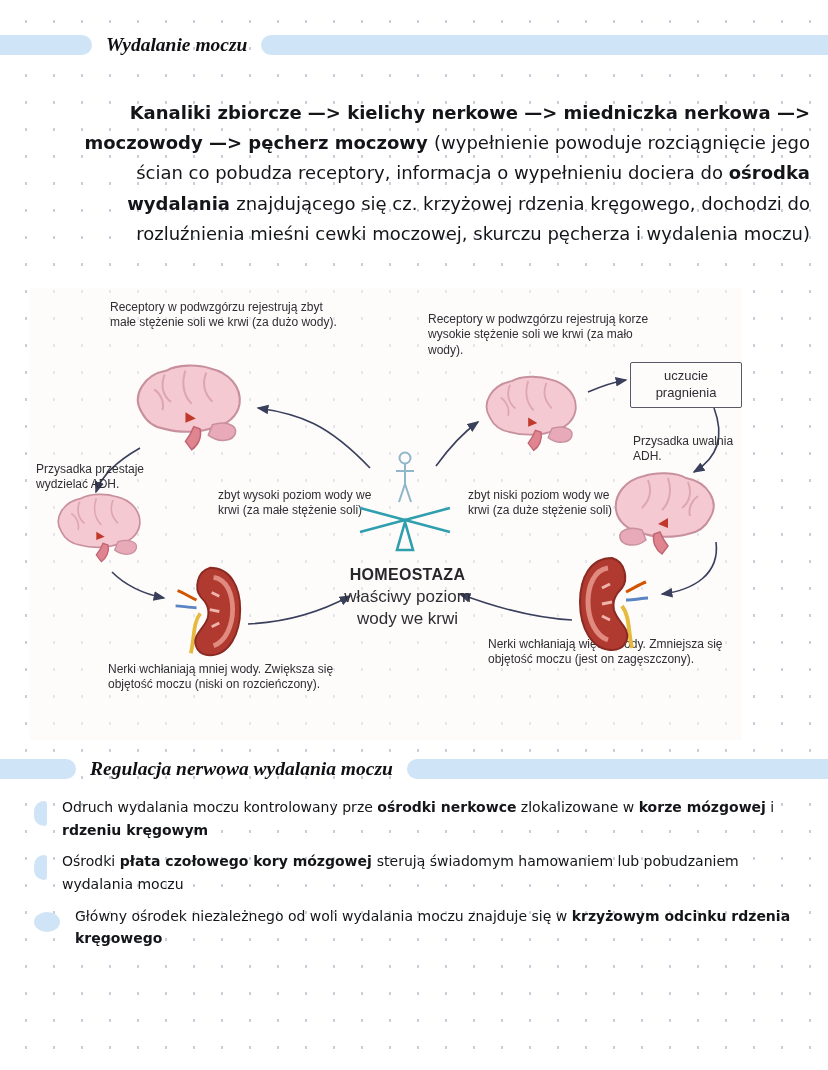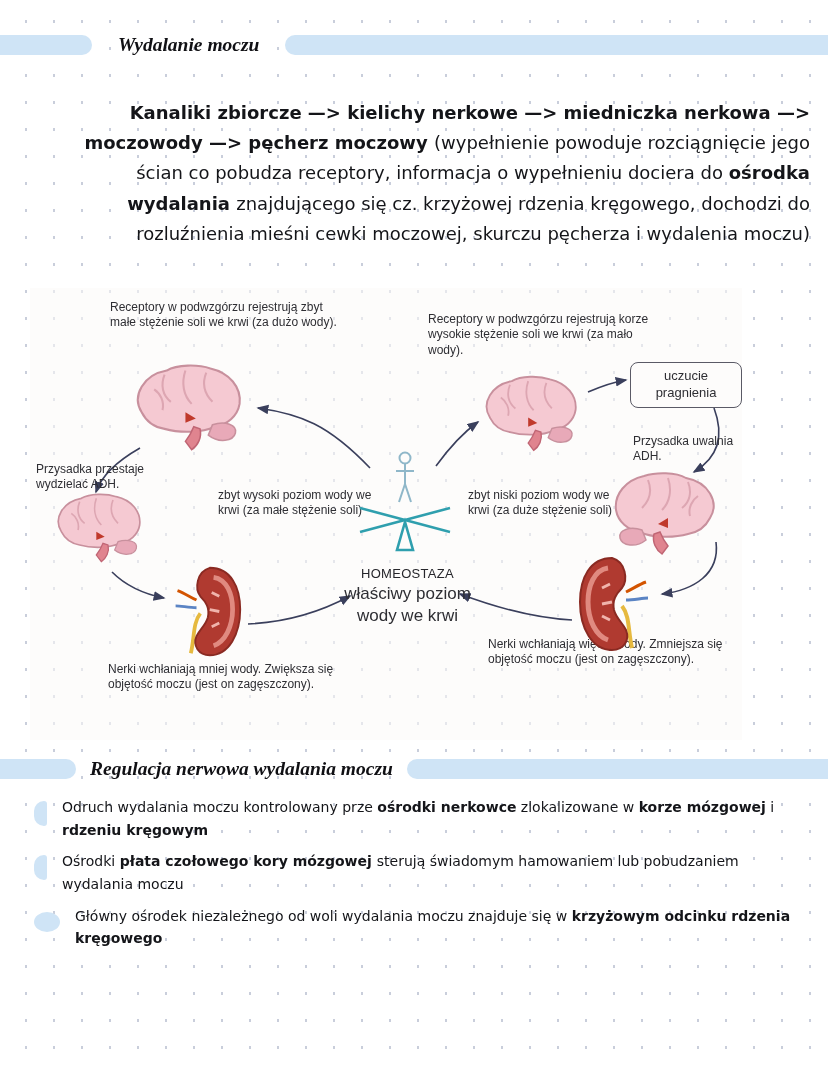--- a/index.html
+++ b/index.html
@@ -32,24 +32,24 @@
   }
   .b{font-weight:700;}
   
   .diagram{position:absolute;left:0;top:288px;width:828px;height:452px;}
   .scanbg{position:absolute;left:30px;top:0;width:712px;height:452px;background:rgba(251,249,247,0.55);}
   .dlabel{
     position:absolute;font-size:12px;line-height:1.28;color:#2e2e33;
   }
   .thirst-box{
     position:absolute;border:1.3px solid #5a5a66;background:#fdfcfb;
-    border-radius:8px;padding:5px 7px;text-align:center;font-size:13px;color:#2e2e33;line-height:1.3;
+    border-radius:2px;padding:5px 7px;text-align:center;font-size:13px;color:#2e2e33;line-height:1.3;
   }
   .homeo{position:absolute;text-align:center;}
-  .homeo .t{font-weight:400;font-size:13px;color:#26262b;letter-spacing:.3px;}
+  .homeo .t{font-weight:700;font-size:16px;color:#26262b;letter-spacing:.3px;}
   .homeo .s{font-size:17px;line-height:1.3;color:#2e2e33;margin-top:2px;}
   .ill{position:absolute;}
   .mirror{transform:scaleX(-1);}
   .arrows{position:absolute;left:0;top:0;}
   
   .bullets{position:absolute;left:34px;top:796px;width:762px;}
   .bullet{display:flex;align-items:flex-start;gap:15px;margin-bottom:9px;}
   .btext{
     font-family:"DejaVu Sans", sans-serif;
     font-size:14px;line-height:1.62;color:#141519;flex:1;
@@ -76,21 +76,21 @@
         <path d="M34,52 C26,62 28,78 24,94" stroke="#e6b93f" stroke-width="4" fill="none"></path>
         <path d="M30,38 C22,34 16,30 10,28" stroke="#d35400" stroke-width="3" fill="none"></path>
         <path d="M30,46 C22,46 14,44 8,44" stroke="#5b84c4" stroke-width="3" fill="none"></path>
         <path d="M44,4 C66,4 76,24 76,48 C76,74 64,96 44,96 C32,96 26,86 30,76 C34,68 40,64 42,56 C44,46 40,40 34,34 C28,26 30,8 44,4 Z" fill="#b03a30" stroke="#8a2a22" stroke-width="2"></path>
         <path d="M48,14 C62,16 68,32 68,48 C68,66 60,82 48,86" stroke="#e08a80" stroke-width="5" fill="none"></path>
         <path d="M46,30 L54,34 M44,48 L54,50 M46,66 L54,62" stroke="#f0b4ac" stroke-width="3" fill="none"></path>
       </symbol>
     </defs>
   </svg>
 
-  <div class="sec-header" style="top:32px;gap:12px;">
+  <div class="sec-header" style="top:32px;">
     <span class="band band-left" style="width:92px;"></span>
     <h2 class="htitle">Wydalanie moczu</h2>
     <span class="band band-right"></span>
   </div>
 
   <p class="intro"><span class="b">Kanaliki zbiorcze —&gt; kielichy nerkowe —&gt; miedniczka nerkowa —&gt; moczowody —&gt; pęcherz moczowy </span><span>(wypełnienie powoduje rozciągnięcie jego ścian co pobudza receptory, informacja o wypełnieniu dociera do </span><span class="b">ośrodka wydalania </span><span>znajdującego się cz. krzyżowej rdzenia kręgowego, dochodzi do rozluźnienia mieśni cewki moczowej, skurczu pęcherza i wydalenia moczu)</span></p>
 
   <div class="diagram">
     <div class="scanbg"></div>
 
@@ -117,21 +117,21 @@
     <div class="dlabel" style="left:428px;top:24px;width:240px;">Receptory w podwzgórzu rejestrują korze wysokie stężenie soli we krwi (za mało wody).</div>
     <div class="thirst-box" style="left:630px;top:74px;width:96px;">uczucie pragnienia</div>
     <div class="dlabel" style="left:633px;top:146px;width:112px;">Przysadka uwalnia ADH.</div>
     <div class="dlabel" style="left:36px;top:174px;width:160px;">Przysadka przestaje wydzielać ADH.</div>
     <div class="dlabel" style="left:218px;top:200px;width:155px;">zbyt wysoki poziom wody we krwi (za małe stężenie soli)</div>
     <div class="dlabel" style="left:468px;top:200px;width:155px;">zbyt niski poziom wody we krwi (za duże stężenie soli)</div>
     <div class="homeo" style="left:325px;top:278px;width:165px;">
       <div class="t">HOMEOSTAZA</div>
       <div class="s">właściwy poziom wody we krwi</div>
     </div>
-    <div class="dlabel" style="left:108px;top:374px;width:245px;">Nerki wchłaniają mniej wody. Zwiększa się objętość moczu (jest on zagęszczony).</div>
+    <div class="dlabel" style="left:108px;top:374px;width:245px;">Nerki wchłaniają mniej wody. Zwiększa się objętość moczu (niski on rozcieńczony).</div>
     <div class="dlabel" style="left:488px;top:349px;width:245px;">Nerki wchłaniają więcej wody. Zmniejsza się objętość moczu (jest on zagęszczony).</div>
 
     <svg class="ill" style="left:125px;top:72px;" width="125" height="94">
         <use href="#brainSym"></use>
       </svg>
     <svg class="ill" style="left:48px;top:202px;" width="100" height="75">
         <use href="#brainSym"></use>
       </svg>
     <svg class="ill" style="left:475px;top:84px;" width="110" height="82">
         <use href="#brainSym"></use>

